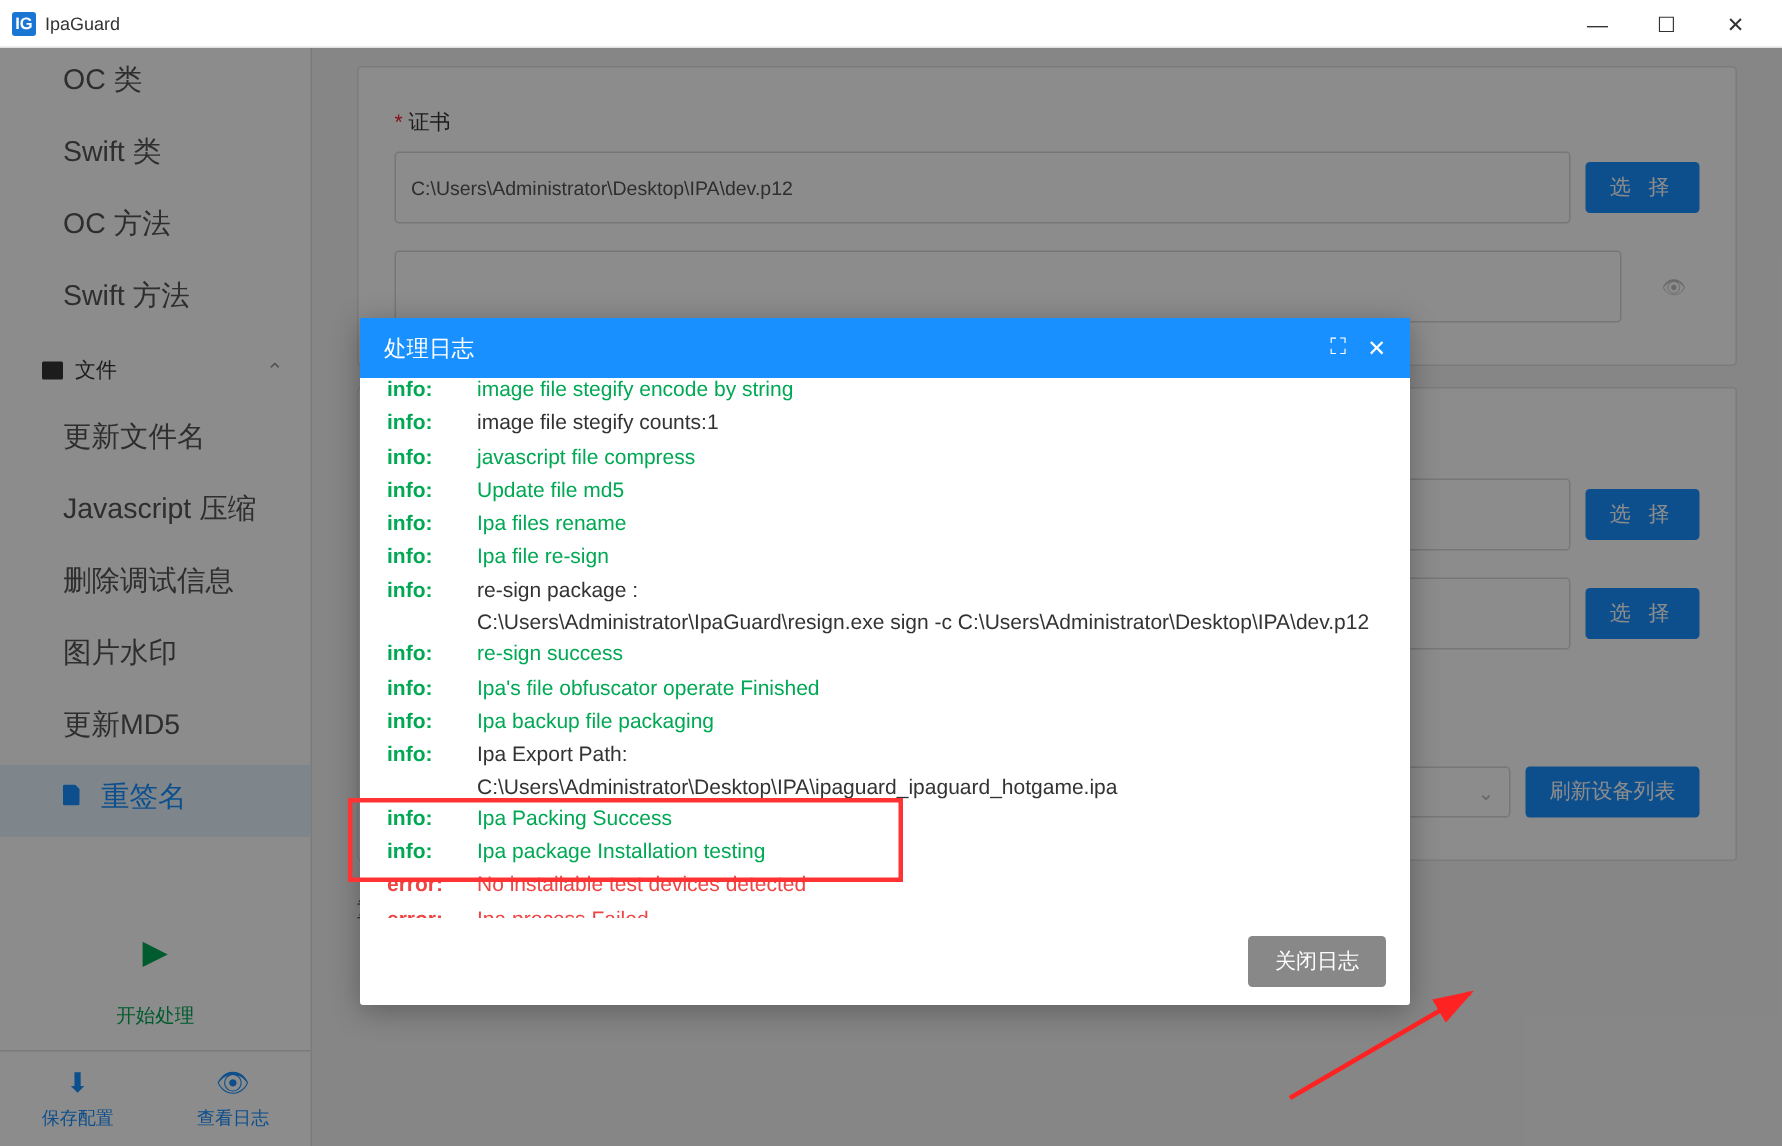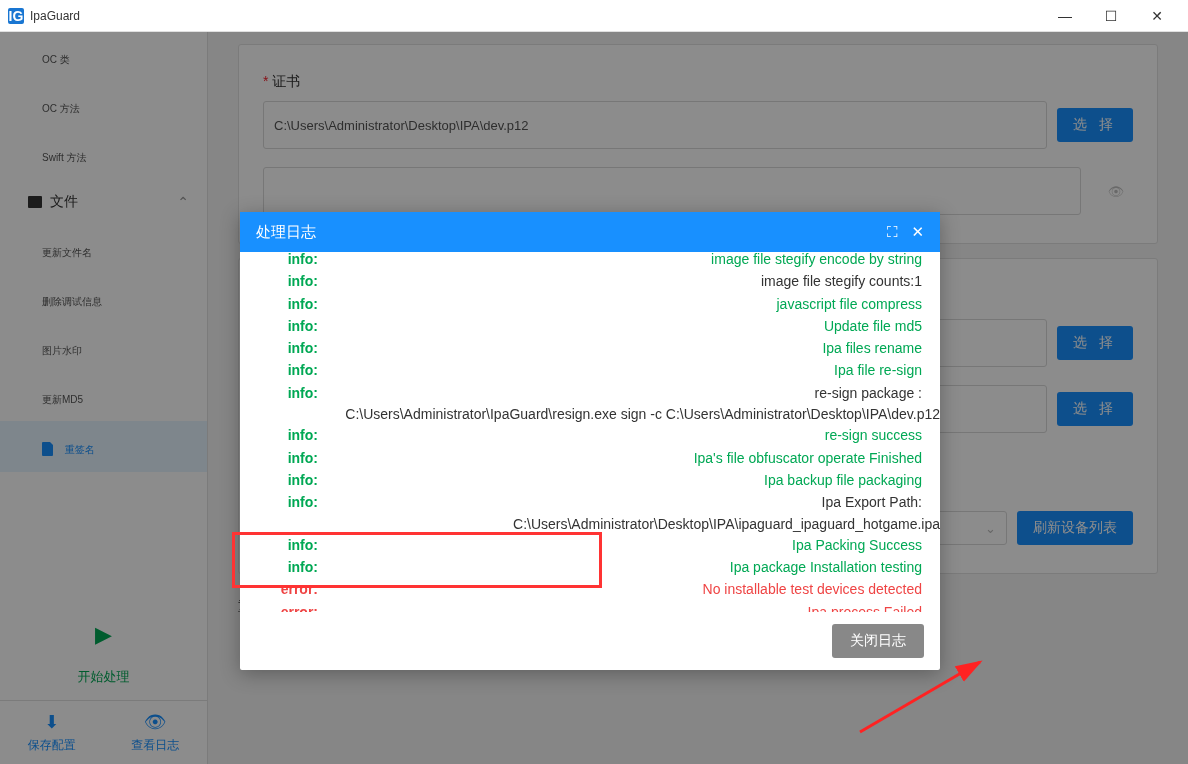--- a/index.html
+++ b/index.html
@@ -1,27 +1,27 @@
 <!DOCTYPE html>
 <html><head>
   <meta charset="utf-8">
   <style>
     * { margin: 0; padding: 0; box-sizing: border-box; }
     body { font-family: "Microsoft YaHei", Arial, sans-serif; font-size: 13px; color: #333; background: #fff; width: 1188px; height: 764px; overflow: hidden; }
     
     .titlebar { height: 32px; display: flex; align-items: center; padding: 0 8px; border-bottom: 1px solid #e0e0e0; }
-    .titlebar-icon { width: 16px; height: 16px; background: #1976d2; border-radius: 2px; margin-right: 6px; display: flex; align-items: center; justify-content: center; color: #fff; font-size: 14px; font-weight: bold; }
+    .titlebar-icon { width: 16px; height: 16px; background: #1976d2; border-radius: 2px; margin-right: 6px; display: flex; align-items: center; justify-content: center; color: #fff; font-size: 11px; font-weight: bold; }
     .titlebar-title { font-size: 12px; color: #333; }
     .titlebar-controls { margin-left: auto; display: flex; }
     .titlebar-btn { width: 46px; height: 32px; display: flex; align-items: center; justify-content: center; cursor: pointer; font-size: 14px; }
     
     .main-container { display: flex; height: 732px; position: relative; }
     
     .sidebar { width: 208px; border-right: 1px solid #e0e0e0; background: #fff; display: flex; flex-direction: column; }
-    .sidebar-item { padding: 21px 18px 14px 42px; cursor: pointer; color: #555; font-size: 10px; position: relative; }
+    .sidebar-item { padding: 8px 18px 14px 42px; cursor: pointer; color: #555; font-size: 19px; position: relative; }
     .sidebar-group { padding: 14px 18px 14px 28px; cursor: pointer; color: #333; font-size: 14px; position: relative; display: flex; align-items: center; }
     .sidebar-group .folder-icon { width: 14px; height: 12px; background: #333; margin-right: 8px; border-radius: 1px; }
     .sidebar-group .chevron { margin-left: auto; color: #999; }
     .sidebar-item.active { background: #e6f4ff; color: #1890ff; }
     .sidebar-item.active .doc-icon svg path { fill: #1890ff; }
     .doc-icon { display: inline-block; width: 14px; margin-right: 6px; vertical-align: middle; }
     
     .sidebar-bottom { margin-top: auto; }
     .start-btn-wrap { text-align: center; padding: 8px 0 14px; }
     .start-btn-icon { color: #00a854; font-size: 22px; }
@@ -48,21 +48,21 @@
     .radio-circle { width: 14px; height: 14px; border: 1px solid #d9d9d9; border-radius: 50%; margin-right: 6px; position: relative; }
     .radio-opt.checked .radio-circle { border-color: #1890ff; }
     .radio-opt.checked .radio-circle::after { content: ""; position: absolute; width: 6px; height: 6px; background: #1890ff; border-radius: 50%; top: 3px; left: 3px; }
     .radio-opt.checked { color: #1890ff; }
     
     
     .overlay { position: absolute; inset: 0; background: rgba(0,0,0,0.45); z-index: 10; }
     .dialog { position: absolute; left: 240px; top: 180px; width: 700px; background: #fff; border-radius: 2px; box-shadow: 0 4px 20px rgba(0,0,0,0.3); z-index: 20; }
     .dialog-header { background: #1890ff; color: #fff; height: 40px; display: flex; align-items: center; padding: 0 16px; font-size: 15px; }
     .dialog-header-actions { margin-left: auto; display: flex; gap: 14px; }
-    .dialog-body { padding: 6px 0 0 0; height: 360px; overflow-y: auto; overflow-x: auto; background: #fff; text-align: right; }
+    .dialog-body { padding: 6px 0 0 0; height: 360px; overflow-y: auto; overflow-x: auto; background: #fff; }
     .log-line { display: flex; padding: 1px 18px; font-size: 14px; line-height: 1.45; }
     .log-level { width: 60px; font-weight: bold; }
     .log-msg { flex: 1; }
     .log-info .log-level, .log-info .log-msg.green { color: #00a854; }
     .log-msg.black { color: #333; }
     .log-error .log-level, .log-error .log-msg { color: #ef4444; }
     .log-msg-indent { padding-left: 78px; font-size: 14px; line-height: 1.45; }
     .dialog-footer { padding: 12px 16px; text-align: right; }
     .btn-secondary { background: #888; color: #fff; border: none; border-radius: 3px; height: 34px; padding: 0 18px; cursor: pointer; font-size: 14px; }
     
@@ -78,29 +78,31 @@
   <div class="titlebar-controls">
     <div class="titlebar-btn">—</div>
     <div class="titlebar-btn">☐</div>
     <div class="titlebar-btn">✕</div>
   </div>
 </div>
 
 <div class="main-container">
   <div class="sidebar">
     <div class="sidebar-item">OC 类</div>
+    <div class="sidebar-item">Swift 类</div>
     <div class="sidebar-item">OC 方法</div>
     <div class="sidebar-item">Swift 方法</div>
 
     <div class="sidebar-group">
       <span class="folder-icon"></span>
       <span>文件</span>
       <span class="chevron">⌃</span>
     </div>
     <div class="sidebar-item">更新文件名</div>
+    <div class="sidebar-item">Javascript 压缩</div>
     <div class="sidebar-item">删除调试信息</div>
     <div class="sidebar-item">图片水印</div>
     <div class="sidebar-item">更新MD5</div>
     <div class="sidebar-item active">
       <span class="doc-icon"><svg width="12" height="14" viewBox="0 0 12 14">
             <path fill="#1890ff" d="M1 0h7l3 3v10a1 1 0 0 1-1 1H1a1 1 0 0 1-1-1V1a1 1 0 0 1 1-1z"></path>
           </svg></span>
       <span>重签名</span>
     </div>
 

